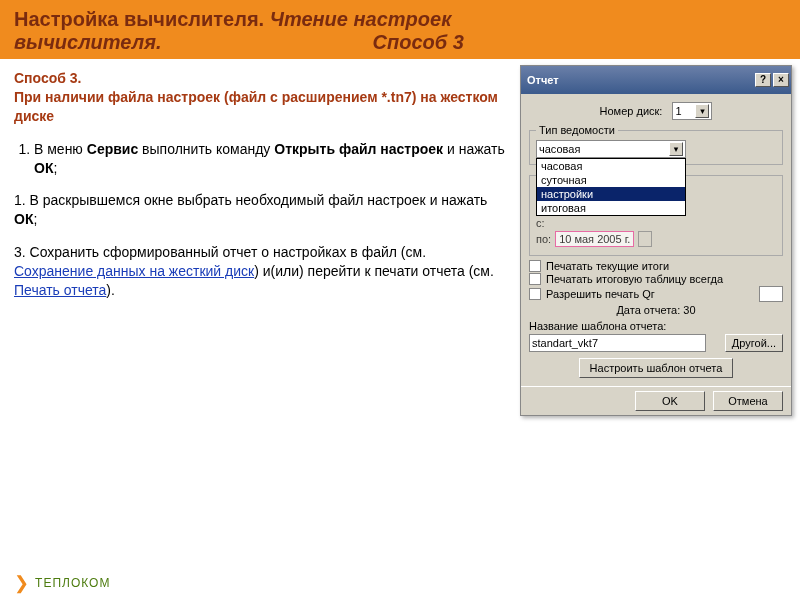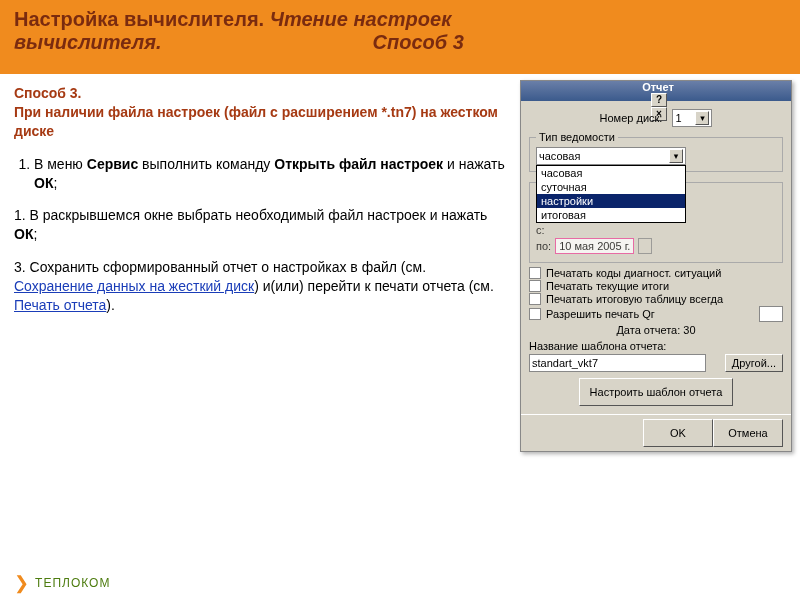--- a/index.html
+++ b/index.html
@@ -7,21 +7,21 @@
   body {
     width: 800px; height: 600px;
     font-family: Verdana, Arial, sans-serif;
     background: #fff;
     position: relative;
     overflow: hidden;
   }
   .banner {
     background: #f08b1e;
     color: #7a2b0f;
-    padding: 8px 14px 20px 14px;
+    padding: 8px 14px 5px 14px;
   }
   .banner .t1 { font-size: 20px; font-style: italic; font-weight: bold; }
   .banner .t1 .plain { font-style: normal; }
   .banner .t2 { font-size: 20px; font-style: italic; font-weight: bold; }
   .banner .t2 .sp3 { display:inline-block; min-width:200px;}
   .content {
     display: flex;
     align-items: flex-start;
   }
   .left {
@@ -43,24 +43,23 @@
     border: 1px solid #888;
     box-shadow: 2px 2px 4px rgba(0,0,0,0.3);
     font-family: Tahoma, Arial, sans-serif;
     font-size: 11px;
     margin-top: 6px;
   }
   .titlebar {
     background: linear-gradient(#6a7fa8,#3b5a8c);
     color: #fff;
     display: flex; align-items: center;
-    height: 20px;
+    height: 28px;
     padding: 0 2px 0 6px;
     font-weight: bold;
-    flex-direction: column;
   }
   .titlebar .spacer { flex: 1; }
   .winbtn {
     width: 16px; height: 14px;
     background: #d8d4c8;
     border: 1px solid #fff;
     border-right-color:#555; border-bottom-color:#555;
     margin-left: 2px;
     font-size: 10px; line-height: 12px; text-align: center;
     font-family: Arial; font-weight: bold;
@@ -102,31 +101,31 @@
   .droplist .opt.sel { background: #0a246a; color: #fff; }
   .chk { display:flex; align-items:center; margin:1px 0; }
   .chk .box {
     width:12px; height:12px; background:#fff; border:1px solid #888;
     margin-right:5px; flex:0 0 auto;
   }
   .btn {
     background: #d8d4c8;
     border: 1px solid #fff;
     border-right-color:#555; border-bottom-color:#555;
-    height: 28px;
+    height: 20px;
     padding: 0 10px;
     display:inline-flex;align-items:center;justify-content:center;
     font-size:11px;
   }
   .btn.small { height:18px; padding:0 6px;}
   .dlg-foot {
     background:#d8d4c8;
     border-top:1px solid #fff;
     padding: 4px 8px;
-    display:flex; justify-content:flex-end; gap:0;
+    display:flex; justify-content:flex-end; gap:8px;
   }
   .footer {
     position:absolute; bottom:6px; left:14px;
     display:flex; align-items:center; gap:6px;
   }
   .footer .flame { color:#f08b1e; font-size:18px; }
   .footer .brand { font-weight:normal; letter-spacing:1px; color:#4d7c0f; font-size:12px;}
   .interval-row { display:flex; align-items:center; gap:4px; margin:2px 0; opacity:0.75;}
   .interval-row .seg { background:#fff; border:1px solid #ec4899; height:16px; padding:0 3px; display:inline-flex;align-items:center;}
   .spin { width:14px;height:16px;background:#d8d4c8;border:1px solid #888;display:inline-block;}
@@ -203,24 +202,20 @@
         </div>
         <div class="interval-row">
           <span>по:</span>
           <span class="seg">10    мая    2005 г.</span>
           <span class="spin"></span>
         </div>
       </fieldset>
 
       <div class="chk">
           <span class="box"></span>
-          <span>Печатать коды диагност. ситуаций</span>
-        </div>
-      <div class="chk">
-          <span class="box"></span>
           <span>Печатать текущие итоги</span>
         </div>
       <div class="chk">
           <span class="box"></span>
           <span>Печатать итоговую таблицу всегда</span>
         </div>
       <div class="chk">
           <span class="box"></span>
           <span>Разрешить печать Qг</span>
           <span style="flex:1"></span>

